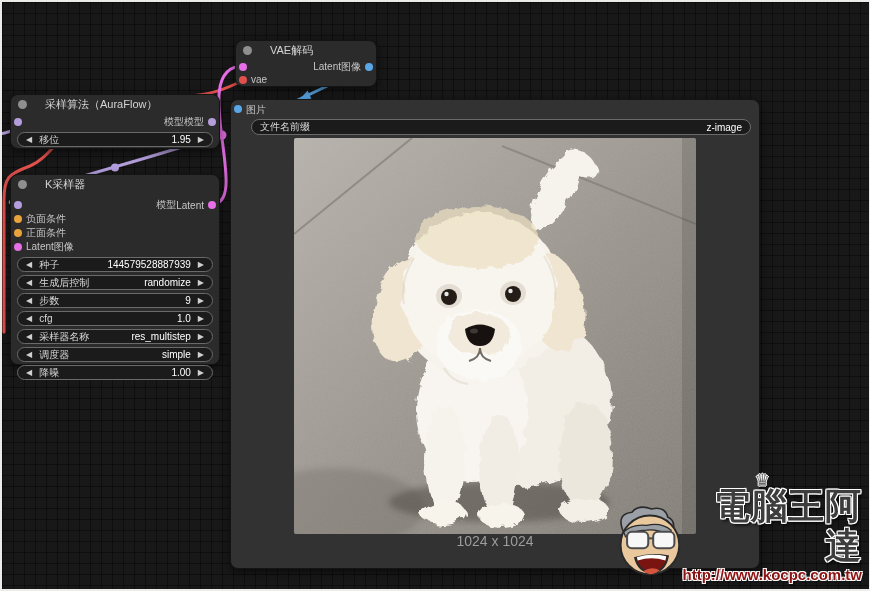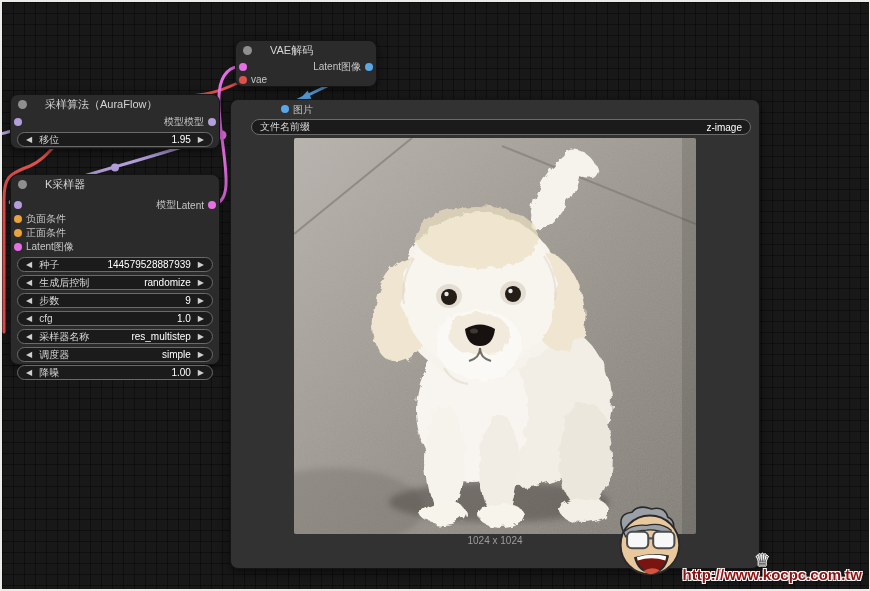--- a/index.html
+++ b/index.html
@@ -43,21 +43,21 @@
     height:13px;margin:3px 6px 0;background:#1b1b1b;border:1px solid #6a6a6a;
     border-radius:8px;display:flex;align-items:center;font-size:10px;
     color:#d8d8d8;padding:0 8px;gap:7px;white-space:nowrap;
   }
   .widget .arrow{font-size:8px;color:#cfcfcf;line-height:10px;flex:none;}
   .widget .wlabel{flex:1;text-align:left;overflow:hidden;}
   .widget .wvalue{color:#ffffff;}
   .widget.fname{margin:2px 8px 0 20px;height:14px;}
 
   .preview-wrap{width:402px;height:396px;margin:3px auto 0;border-radius:2px;overflow:hidden;}
-  .size-label{height:14px;line-height:14px;text-align:center;font-size:10px;color:#9c9c9c;}
+  .size-label{height:14px;line-height:14px;text-align:center;font-size:14px;color:#9c9c9c;}
 
   
   .watermark{position:absolute;right:3px;bottom:5px;width:252px;height:90px;display:flex;align-items:flex-end;}
   .wm-text{position:relative;flex:1;text-align:right;padding-right:4px;}
   .wm-title{
     font-size:36px;font-weight:bold;letter-spacing:1px;color:#3d3d3d;line-height:40px;
     text-shadow:-1px -1px 0 #fff,1px -1px 0 #fff,-1px 1px 0 #fff,1px 1px 0 #fff,
                  0 -1px 0 #fff,0 1px 0 #fff,-1px 0 0 #fff,1px 0 0 #fff,2px 3px 3px rgba(0,0,0,.7);
   }
   .wm-url{
@@ -188,21 +188,21 @@
     </div>
     <div class="widget">
       <span class="arrow">◀</span>
       <span class="wlabel">降噪</span>
       <span class="wvalue">1.00</span>
       <span class="arrow">▶</span>
     </div>
   </div>
 
   <div class="node save" style="left:228px;top:97px;width:530px;height:470px;">
-    <div class="prow h15" style="padding-top:2px;margin-left:47px;">
+    <div class="prow h15" style="padding-top:2px;">
       <span class="pdot in" style="background: rgb(90, 167, 232);"></span>
       <span class="plabel">图片</span>
       <span class="spacer"></span>
     </div>
     <div class="widget fname">
       <span class="wlabel">文件名前缀</span>
       <span class="wvalue">z-image</span>
     </div>
 
     <div class="preview-wrap">
@@ -273,17 +273,18 @@
       <path d="M 12,34 Q 22,24 40,26 Q 58,22 70,32 L 70,38 Q 50,30 40,32 Q 24,32 14,40 Z" fill="#9aa0a6" stroke="#2a2a2a" stroke-width="1.5"></path>
       <rect x="16" y="34" width="26" height="20" rx="6" fill="#f7f7f7" stroke="#4c4c4c" stroke-width="2.5"></rect>
       <rect x="48" y="34" width="26" height="20" rx="6" fill="#f7f7f7" stroke="#4c4c4c" stroke-width="2.5"></rect>
       <line x1="42" y1="42" x2="48" y2="42" stroke="#4c4c4c" stroke-width="2.5"></line>
       <path d="M 26,66 Q 46,60 66,64 Q 62,84 45,84 Q 30,82 26,66 Z" fill="#7a1410" stroke="#2a2a2a" stroke-width="2.5"></path>
       <path d="M 28,65 Q 46,60 64,64 L 63,69 Q 46,64 29,69 Z" fill="#ffffff"></path>
       <path d="M 36,82 Q 46,76 56,81 Q 50,86 44,86 Q 39,85 36,82 Z" fill="#d4543e"></path>
     </svg>
     <div class="wm-text">
       <span class="wm-crown">♛</span>
+      <div class="wm-title">電腦王阿達</div>
       <div class="wm-url">http://www.kocpc.com.tw</div>
     </div>
   </div>
 
 </div>
 
 </body></html>

